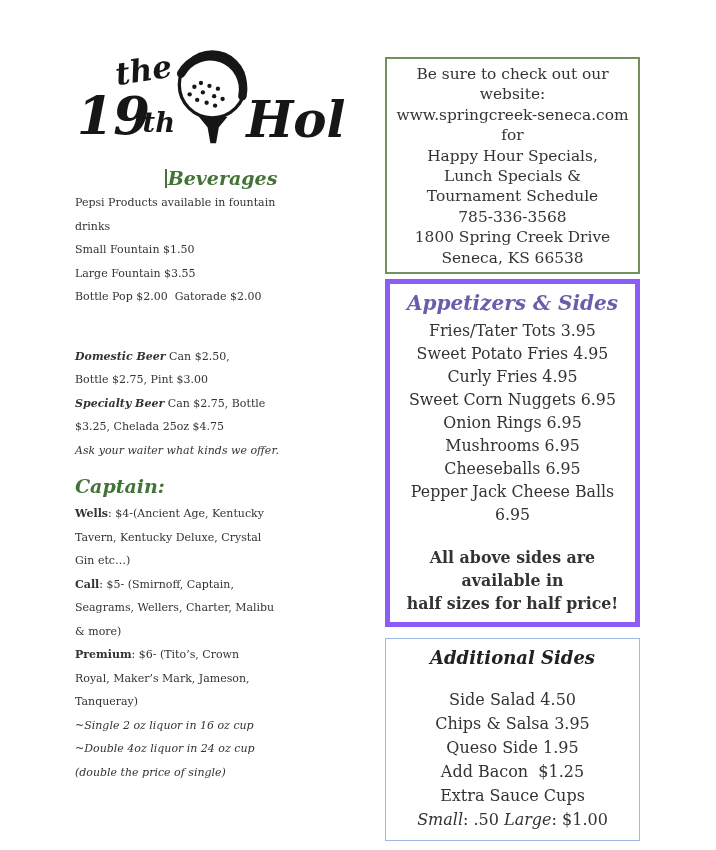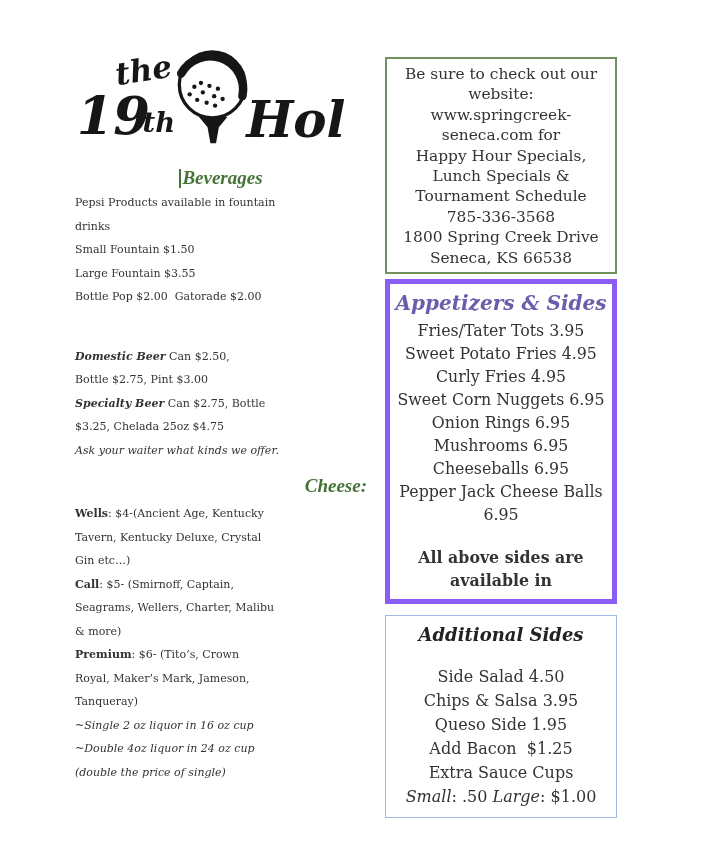--- a/index.html
+++ b/index.html
@@ -12,33 +12,33 @@
     overflow:hidden;
   }
   .left-col{position:absolute;left:75px;top:46px;width:292px;}
   .right-col{position:absolute;left:385px;top:57px;width:255px;}
 
   .logo{width:275px;height:106px;margin-left:-4px;}
 
   .heading-row{display:flex;justify-content:center;align-items:center;margin-top:13px;}
   .green-heading{
     margin:0;font-size:19px;line-height:26px;
-    font-weight:bold;font-style:italic;color:#447338;text-align:right;font-family:Liberation Serif, serif;
+    font-weight:bold;font-style:italic;color:#447338;text-align:left;
   }
   .cursor-bar{display:inline-block;width:2px;height:19px;background:#447338;margin-right:1px;}
 
   .text-block{font-size:11px;line-height:23.5px;white-space:pre-wrap;}
   .text-block .line{min-height:23.5px;}
   .beer-block{margin-top:36px;}
   .liquor-head{margin-top:11px;margin-bottom:3px;}
   .b{font-weight:bold;}
   .i{font-style:italic;}
   .bi{font-weight:bold;font-style:italic;}
 
-  .box{box-sizing:border-box;width:232px;text-align:center;background:#ffffff;}
+  .box{box-sizing:border-box;width:255px;text-align:center;background:#ffffff;}
   .info-box{
     border:2px solid #71925e;
     padding:5px 4px 4px 4px;
     font-size:15.4px;line-height:20.4px;
     white-space:pre-wrap;
   }
   .app-box{
     border:5px solid #8b5cf6;
     margin-top:5px;
     padding:6px 3px 7px 3px;
@@ -104,33 +104,33 @@
 
     <div class="heading-row">
       <span class="cursor-bar"></span>
       <h2 class="green-heading">Beverages</h2>
     </div>
 
     <div class="text-block"><div class="line"><span>Pepsi Products available in fountain</span></div><div class="line"><span>drinks</span></div><div class="line"><span>Small Fountain $1.50</span></div><div class="line"><span>Large Fountain $3.55</span></div><div class="line"><span>Bottle Pop $2.00  Gatorade $2.00</span></div></div>
 
     <div class="text-block beer-block"><div class="line"><span class="bi">Domestic Beer</span><span> Can $2.50,</span></div><div class="line"><span>Bottle $2.75, Pint $3.00</span></div><div class="line"><span class="bi">Specialty Beer</span><span> Can $2.75, Bottle</span></div><div class="line"><span>$3.25, Chelada 25oz $4.75</span></div><div class="line"><span class="i">Ask your waiter what kinds we offer.</span></div></div>
 
-    <h2 class="green-heading liquor-head">Cheese:</h2>
+    <h2 class="green-heading liquor-head">Captain:</h2>
 
     <div class="text-block"><div class="line"><span class="b">Wells</span><span>: $4-(Ancient Age, Kentucky</span></div><div class="line"><span>Tavern, Kentucky Deluxe, Crystal</span></div><div class="line"><span>Gin etc…)</span></div><div class="line"><span class="b">Call</span><span>: $5- (Smirnoff, Captain,</span></div><div class="line"><span>Seagrams, Wellers, Charter, Malibu</span></div><div class="line"><span>&amp; more)</span></div><div class="line"><span class="b">Premium</span><span>: $6- (Tito’s, Crown</span></div><div class="line"><span>Royal, Maker’s Mark, Jameson,</span></div><div class="line"><span>Tanqueray)</span></div><div class="line"><span class="i">~Single 2 oz liquor in 16 oz cup</span></div><div class="line"><span class="i">~Double 4oz liquor in 24 oz cup</span></div><div class="line"><span class="i">(double the price of single)</span></div></div>
   </div>
 
   <div class="right-col">
 
     <div class="box info-box"><div class="line"><span>Be sure to check out our website:</span></div><div class="line"><span>www.springcreek-seneca.com for</span></div><div class="line"><span>Happy Hour Specials,</span></div><div class="line"><span>Lunch Specials &amp;</span></div><div class="line"><span>Tournament Schedule</span></div><div class="line"><span>785-336-3568</span></div><div class="line"><span>1800 Spring Creek Drive</span></div><div class="line"><span>Seneca, KS 66538</span></div></div>
 
     <div class="box app-box">
       <h2 class="purple-heading">Appetizers &amp; Sides</h2>
       <div class="app-items"><div class="line"><span>Fries/Tater Tots 3.95</span></div><div class="line"><span>Sweet Potato Fries 4.95</span></div><div class="line"><span>Curly Fries 4.95</span></div><div class="line"><span>Sweet Corn Nuggets 6.95</span></div><div class="line"><span>Onion Rings 6.95</span></div><div class="line"><span>Mushrooms 6.95</span></div><div class="line"><span>Cheeseballs 6.95</span></div><div class="line"><span>Pepper Jack Cheese Balls  6.95</span></div></div>
-      <div class="app-note"><div class="line"><span class="b">All above sides are available in</span></div></div>
+      <div class="app-note"><div class="line"><span class="b">All above sides are available in</span></div><div class="line"><span class="b">half sizes for half price!</span></div></div>
     </div>
 
     <div class="box sides-box">
       <h2 class="black-heading">Additional Sides</h2>
       <div class="sides-items"><div class="line"><span>Side Salad 4.50</span></div><div class="line"><span>Chips &amp; Salsa 3.95</span></div><div class="line"><span>Queso Side 1.95</span></div><div class="line"><span>Add Bacon  $1.25</span></div><div class="line"><span>Extra Sauce Cups</span></div><div class="line"><span class="i">Small</span><span>: .50 </span><span class="i">Large</span><span>: $1.00</span></div></div>
     </div>
 
     <div class="baskets">
       <h2 class="violet-heading">Chelada</h2>
 

